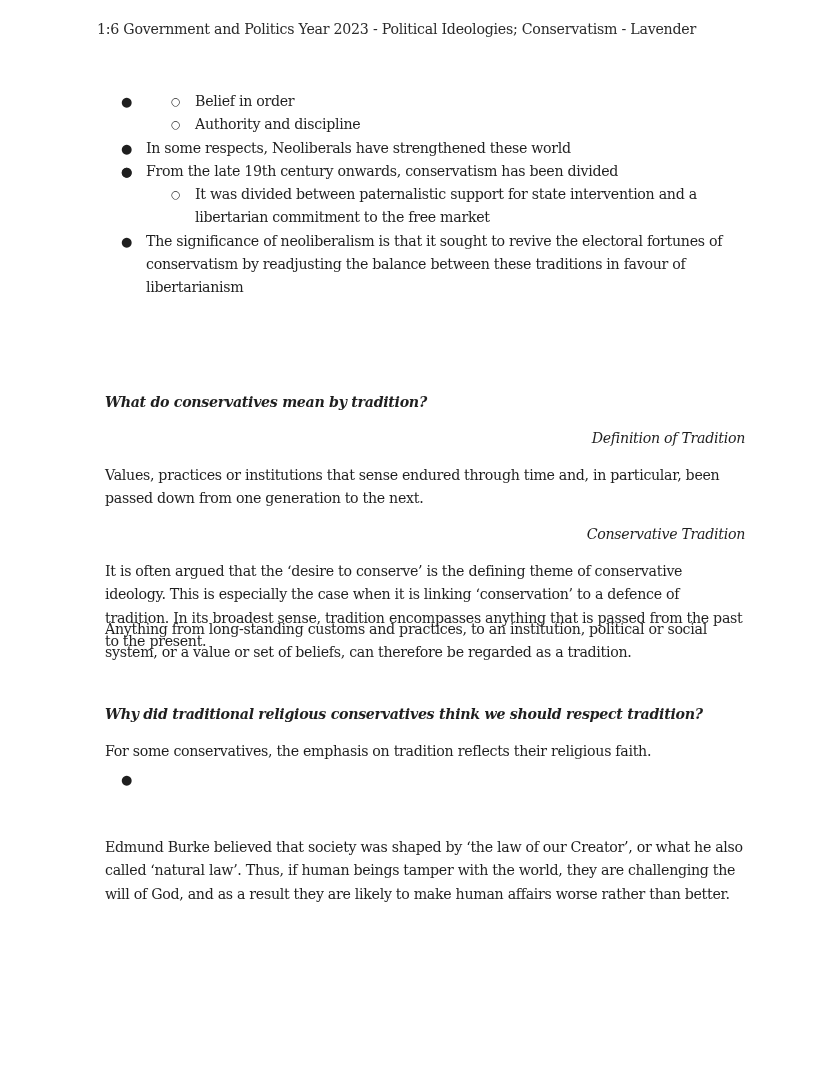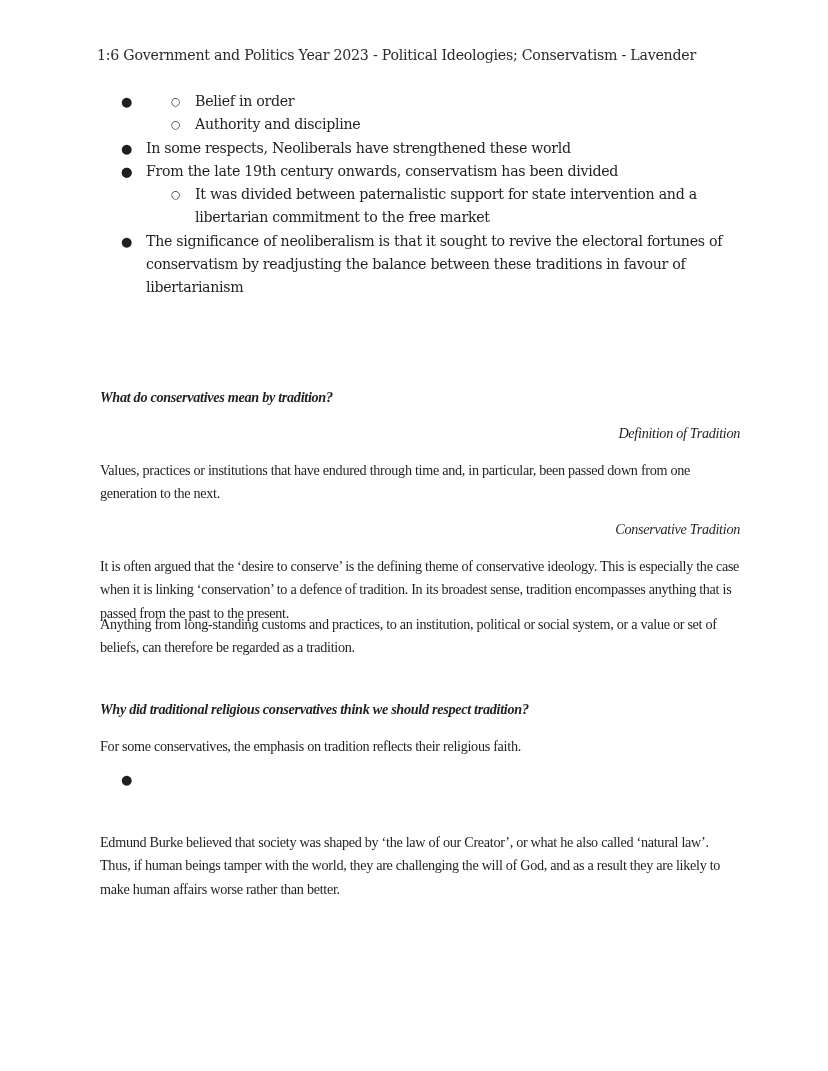--- a/index.html
+++ b/index.html
@@ -4,32 +4,32 @@
   <style>
     html, body { margin: 0; padding: 0; background: #ffffff; }
     body {
       width: 828px; height: 1071px; overflow: hidden; position: relative;
       font-family: "DejaVu Serif", "Liberation Serif", serif;
       color: #1f1f1f;
     }
     .page { position: absolute; left: 97px; top: 0; width: 640px; }
     .header {
       position: absolute; left: 97px; top: 21px;
-      font-size: 14.2px; letter-spacing: -0.25px; white-space: nowrap; color: #2a2a2a; margin-top: 26px;
+      font-size: 14.2px; letter-spacing: -0.25px; white-space: nowrap; color: #2a2a2a;
     }
     .text { font-size: 14.2px; line-height: 23.3px; letter-spacing: -0.3px; }
     ul { margin: 0; padding: 0; list-style: none; }
     .l1 { position: relative; padding-left: 49px; }
     .l1 > .bul { position: absolute; left: 24px; top: 0; font-size: 13px; }
     .l2 { position: relative; padding-left: 98px; }
     .l2 > .bul { position: absolute; left: 74px; top: 0; font-size: 11px; }
     .block { position: absolute; left: 0; width: 640px; }
     .h-bold { font-weight: bold; font-style: italic; }
     .h-ital { font-style: italic; text-align: right; }
-    p { margin: 3px; font-family: Liberation Serif, serif; }
+    p { margin: 8px; }
   </style>
 </head>
 <body>
 
 <div class="header">1:6 Government and Politics Year 2023 - Political Ideologies; Conservatism - Lavender</div>
 
 <div class="page">
 
   <ul class="block text" style="top:90px">
     <li class="l1"><span class="bul">●</span></li>
@@ -37,21 +37,21 @@
     <li class="l2"><span class="bul">○</span><span>Authority and discipline</span></li>
     <li class="l1"><span class="bul">●</span><span>In some respects, Neoliberals have strengthened these world</span></li>
     <li class="l1"><span class="bul">●</span></li>
     <li class="l1"><span class="bul">●</span><span>From the late 19th century onwards, conservatism has been divided</span></li>
     <li class="l2"><span class="bul">○</span><span>It was divided between paternalistic support for state intervention and a libertarian commitment to the free market</span></li>
     <li class="l1"><span class="bul">●</span><span>The significance of neoliberalism is that it sought to revive the electoral fortunes of conservatism by readjusting the balance between these traditions in favour of libertarianism</span></li>
   </ul>
 
   <p class="block text h-bold" style="top:383px">What do conservatives mean by tradition?</p>
   <p class="block text h-ital" style="top:419px">Definition of Tradition</p>
-  <p class="block text" style="top:456px">Values, practices or institutions that have endured through time and, in particular, been passed down from one generation to the next.</p>
+  <p class="block text" style="top:456px">Values, practices or institutions that sense endured through time and, in particular, been passed down from one generation to the next.</p>
   <p class="block text h-ital" style="top:515px">Conservative Tradition</p>
   <p class="block text" style="top:552px">It is often argued that the ‘desire to conserve’ is the defining theme of conservative ideology. This is especially the case when it is linking ‘conservation’ to a defence of tradition. In its broadest sense, tradition encompasses anything that is passed from the past to the present.</p>
   <p class="block text" style="top:610px">Anything from long-standing customs and practices, to an institution, political or social system, or a value or set of beliefs, can therefore be regarded as a tradition.</p>
 
   <p class="block text h-bold" style="top:695px">Why did traditional religious conservatives think we should respect tradition?</p>
   <p class="block text" style="top:732px">For some conservatives, the emphasis on tradition reflects their religious faith.</p>
   <ul class="block text" style="top:768px">
     <li class="l1"><span class="bul">●</span></li>
   </ul>
   <p class="block text" style="top:828px">Edmund Burke believed that society was shaped by ‘the law of our Creator’, or what he also called ‘natural law’. Thus, if human beings tamper with the world, they are challenging the will of God, and as a result they are likely to make human affairs worse rather than better.</p>

